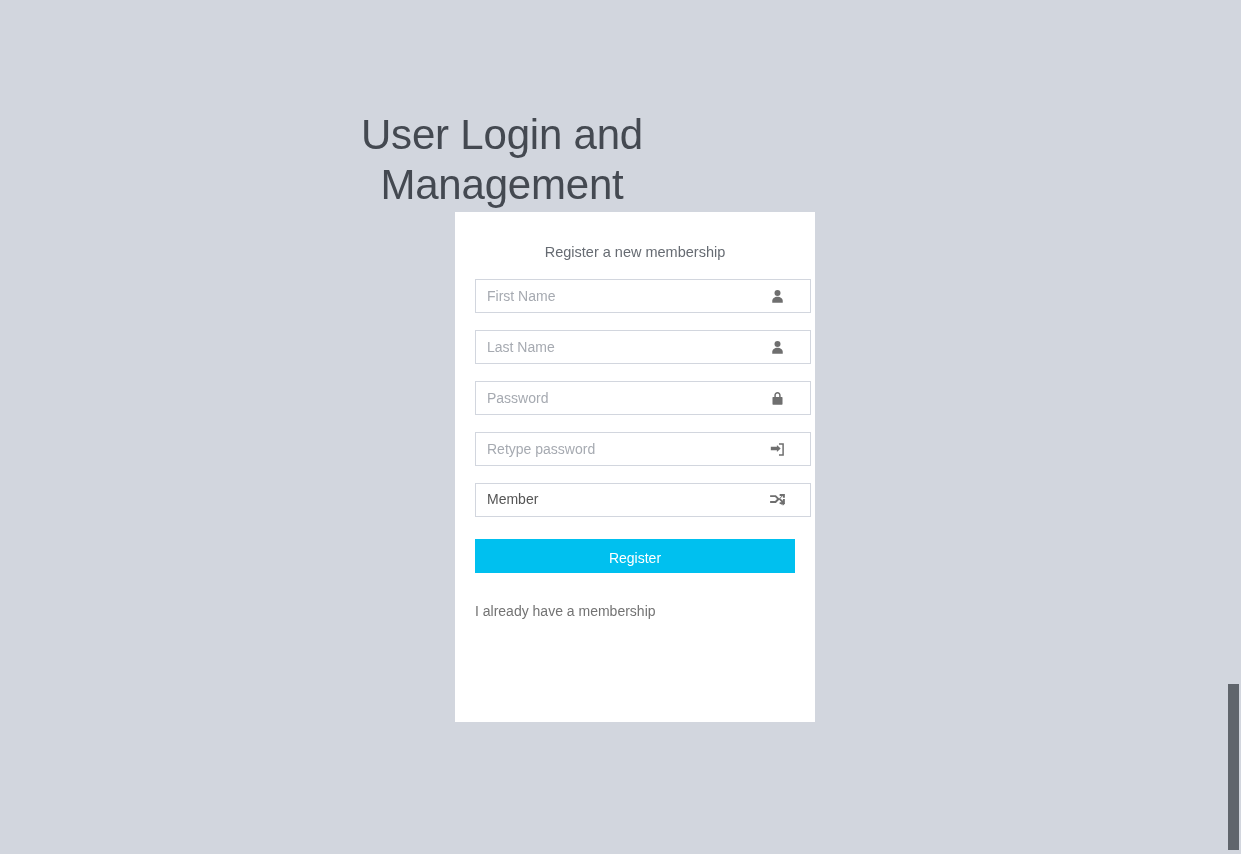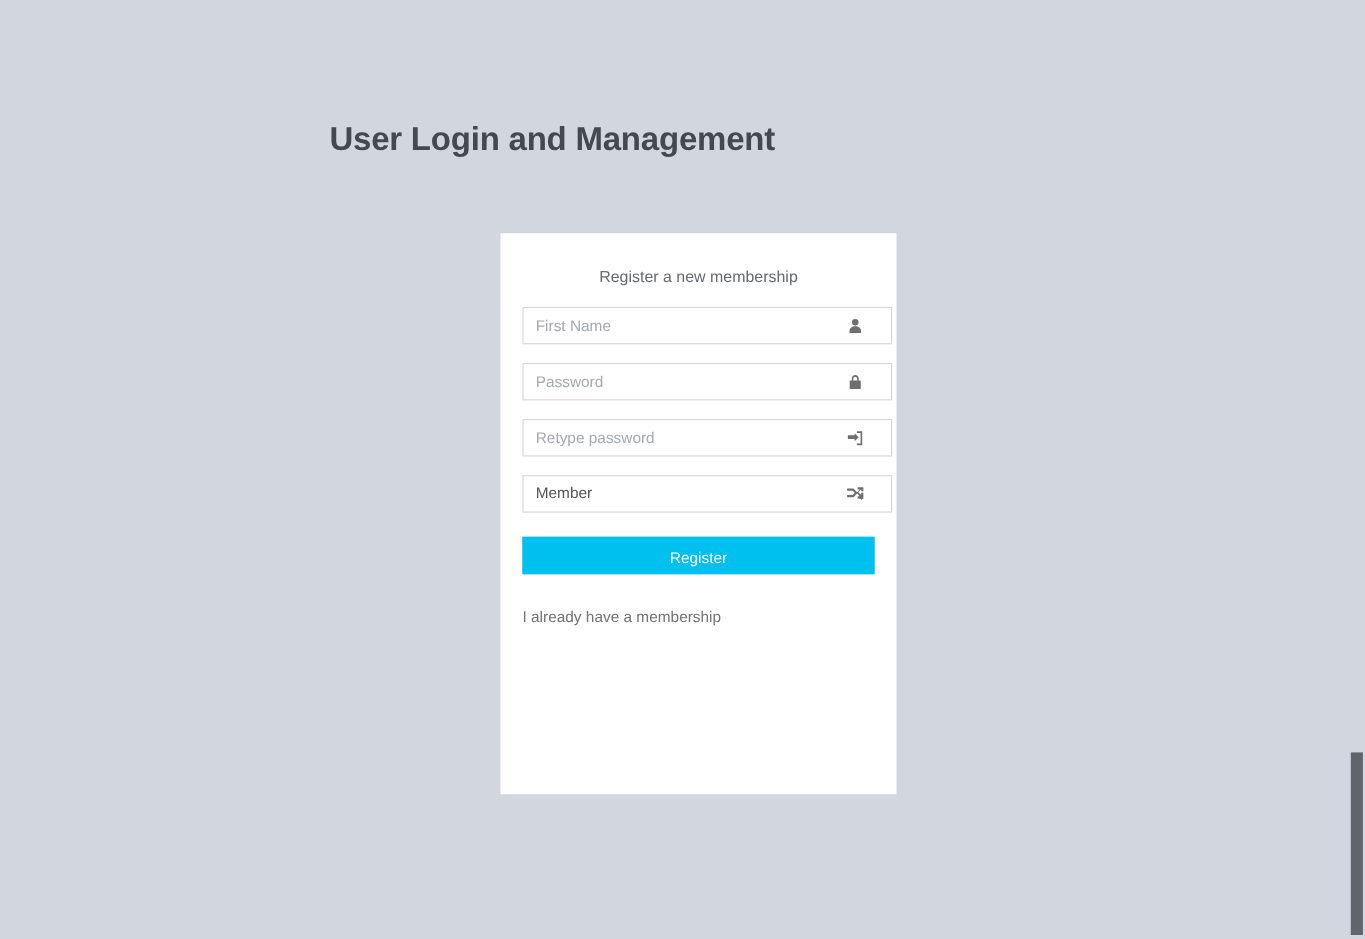--- a/index.html
+++ b/index.html
@@ -24,23 +24,23 @@
     overflow: hidden;
   }
 
   
   .page-title {
     position: absolute;
     top: 82px;
     left: 0;
     width: 1004px;
     text-align: center;
-    font-size: 30px;
+    font-size: 42px;
     line-height: 50px;
-    font-weight: bold;
+    font-weight: normal;
     color: #444951;
     letter-spacing: -0.2px;
     padding: 0 250px;
   }
 
   
   .register-card {
     position: absolute;
     left: 455px;
     top: 212px;
@@ -171,20 +171,29 @@
       <input class="form-control" type="text" placeholder="First Name" style="">
       <span class="field-icon">
         <svg width="15" height="15" viewBox="0 0 16 16" fill="currentColor">
           <circle cx="8" cy="4.3" r="3.2"></circle>
           <path d="M8 8.2c-3.1 0-5.6 1.9-5.6 4.3v2.2h11.2v-2.2c0-2.4-2.5-4.3-5.6-4.3z"></path>
         </svg>
       </span>
     </div>
 
     
+    <div class="form-group">
+      <input class="form-control" type="text" placeholder="Last Name" style="">
+      <span class="field-icon">
+        <svg width="15" height="15" viewBox="0 0 16 16" fill="currentColor">
+          <circle cx="8" cy="4.3" r="3.2"></circle>
+          <path d="M8 8.2c-3.1 0-5.6 1.9-5.6 4.3v2.2h11.2v-2.2c0-2.4-2.5-4.3-5.6-4.3z"></path>
+        </svg>
+      </span>
+    </div>
 
     
 
     
 
     
     <div class="form-group">
       <input class="form-control" type="password" placeholder="Password" style="">
       <span class="field-icon">
         <svg width="13" height="15" viewBox="0 0 14 16" fill="currentColor">

